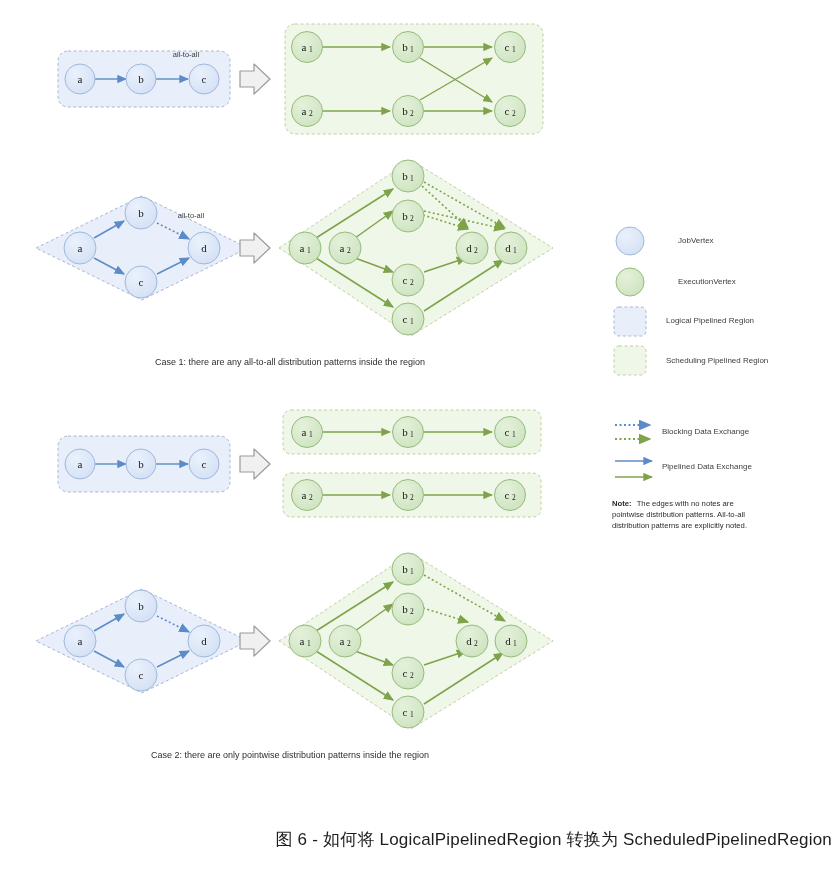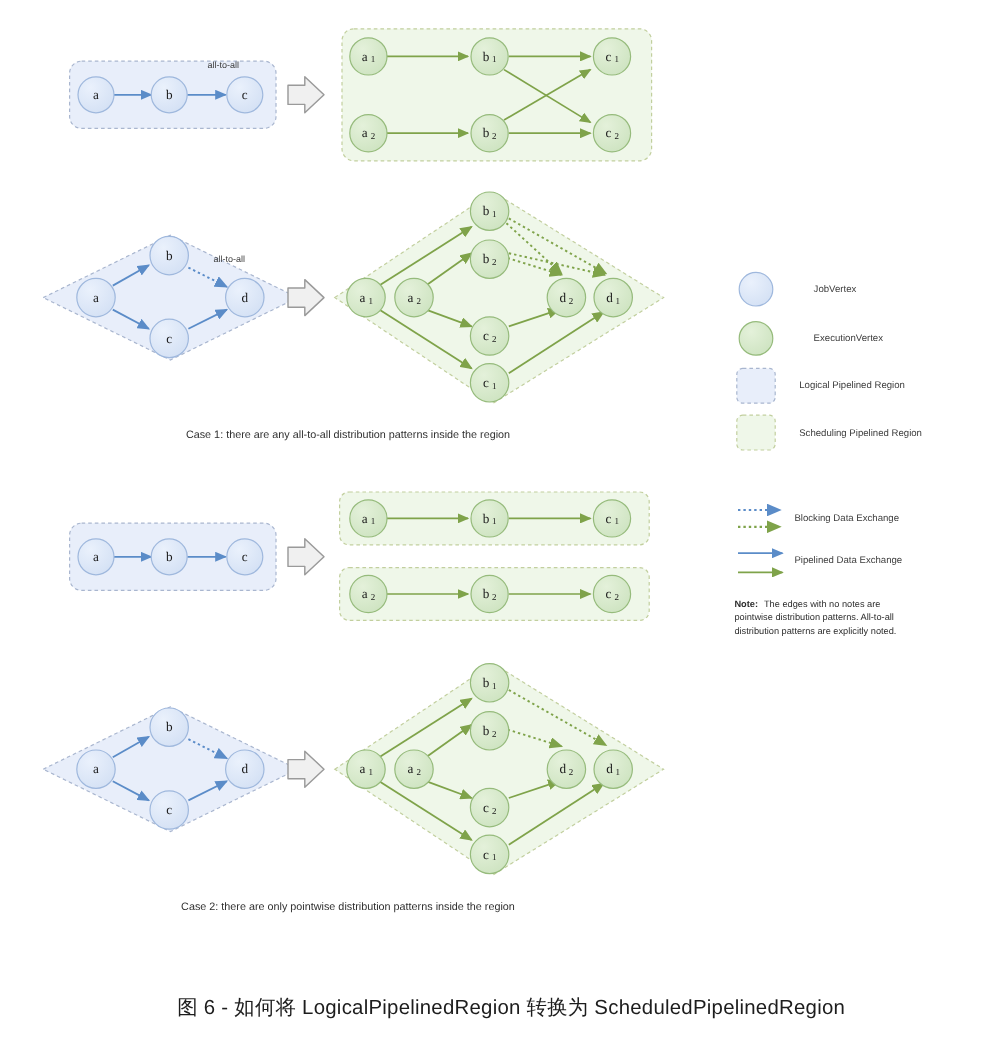--- a/index.html
+++ b/index.html
@@ -62,21 +62,21 @@
     fill: #2b2b2b;
   }
   .legend-note-bold {
     font-weight: bold;
   }
   .fig-caption {
     position: absolute;
     left: 0;
     top: 828px;
     width: 832px;
-    text-align: center;
+    text-align: right;
     padding-left: 20px;
     box-sizing: border-box;
     font-family: "Liberation Sans", "DejaVu Sans", sans-serif;
     font-size: 17px;
     color: #1d1d1d;
     letter-spacing: 0.2px;
     white-space: nowrap;
   }
   .watermark {
     position: absolute;

